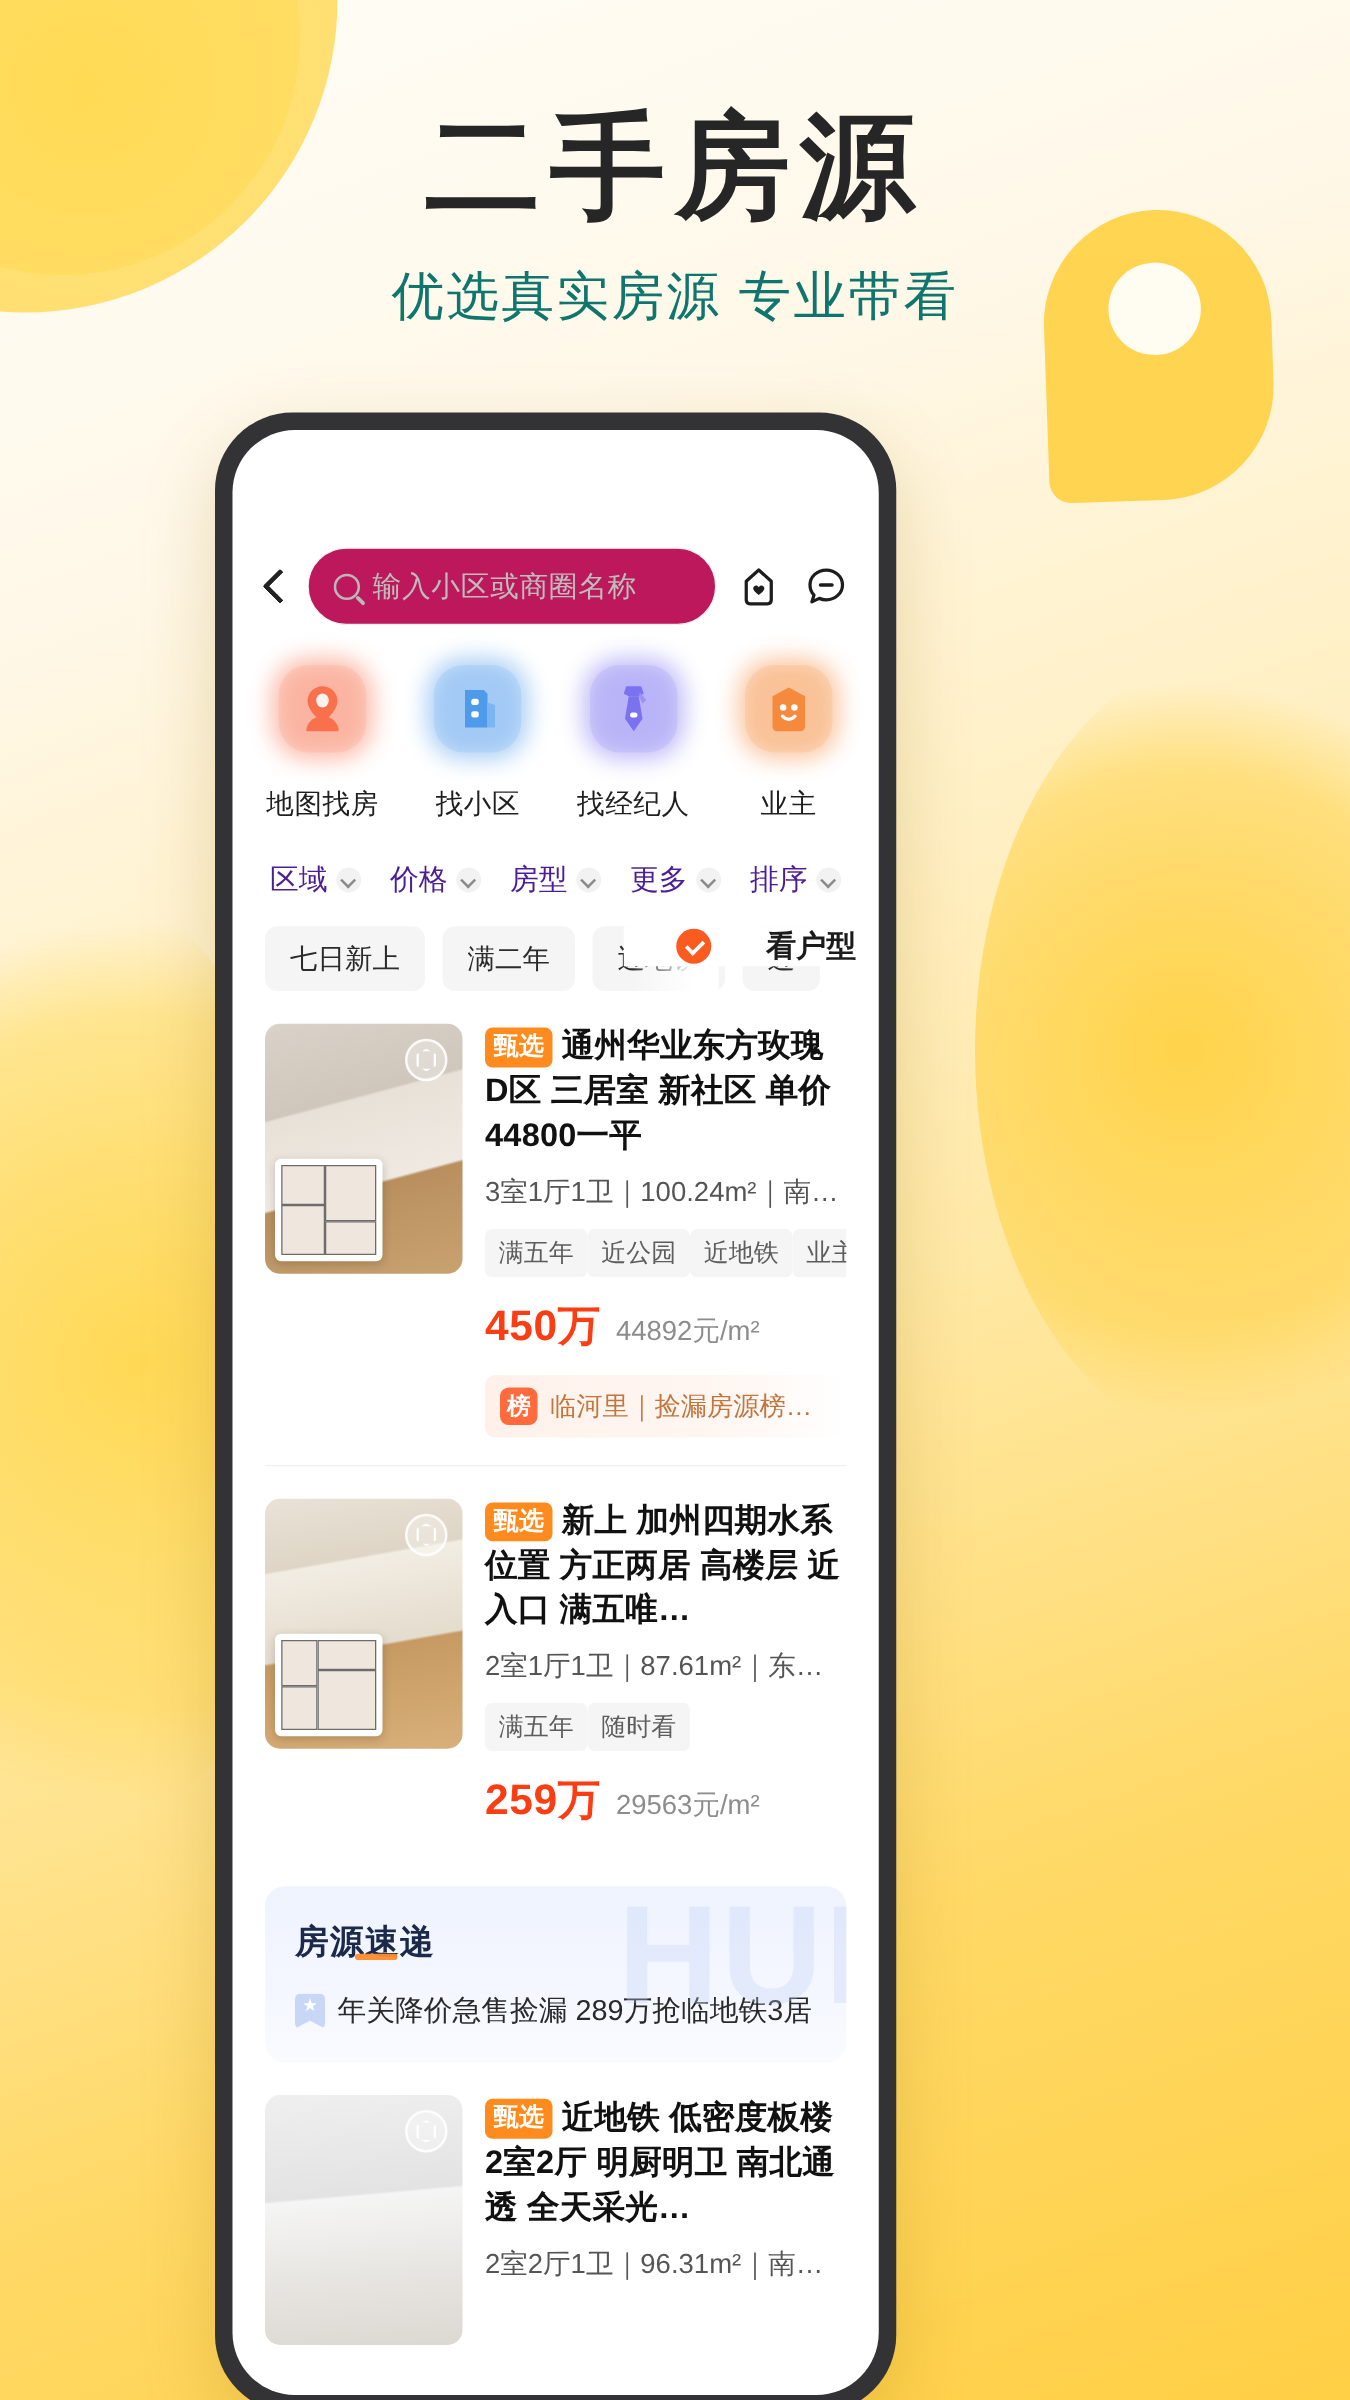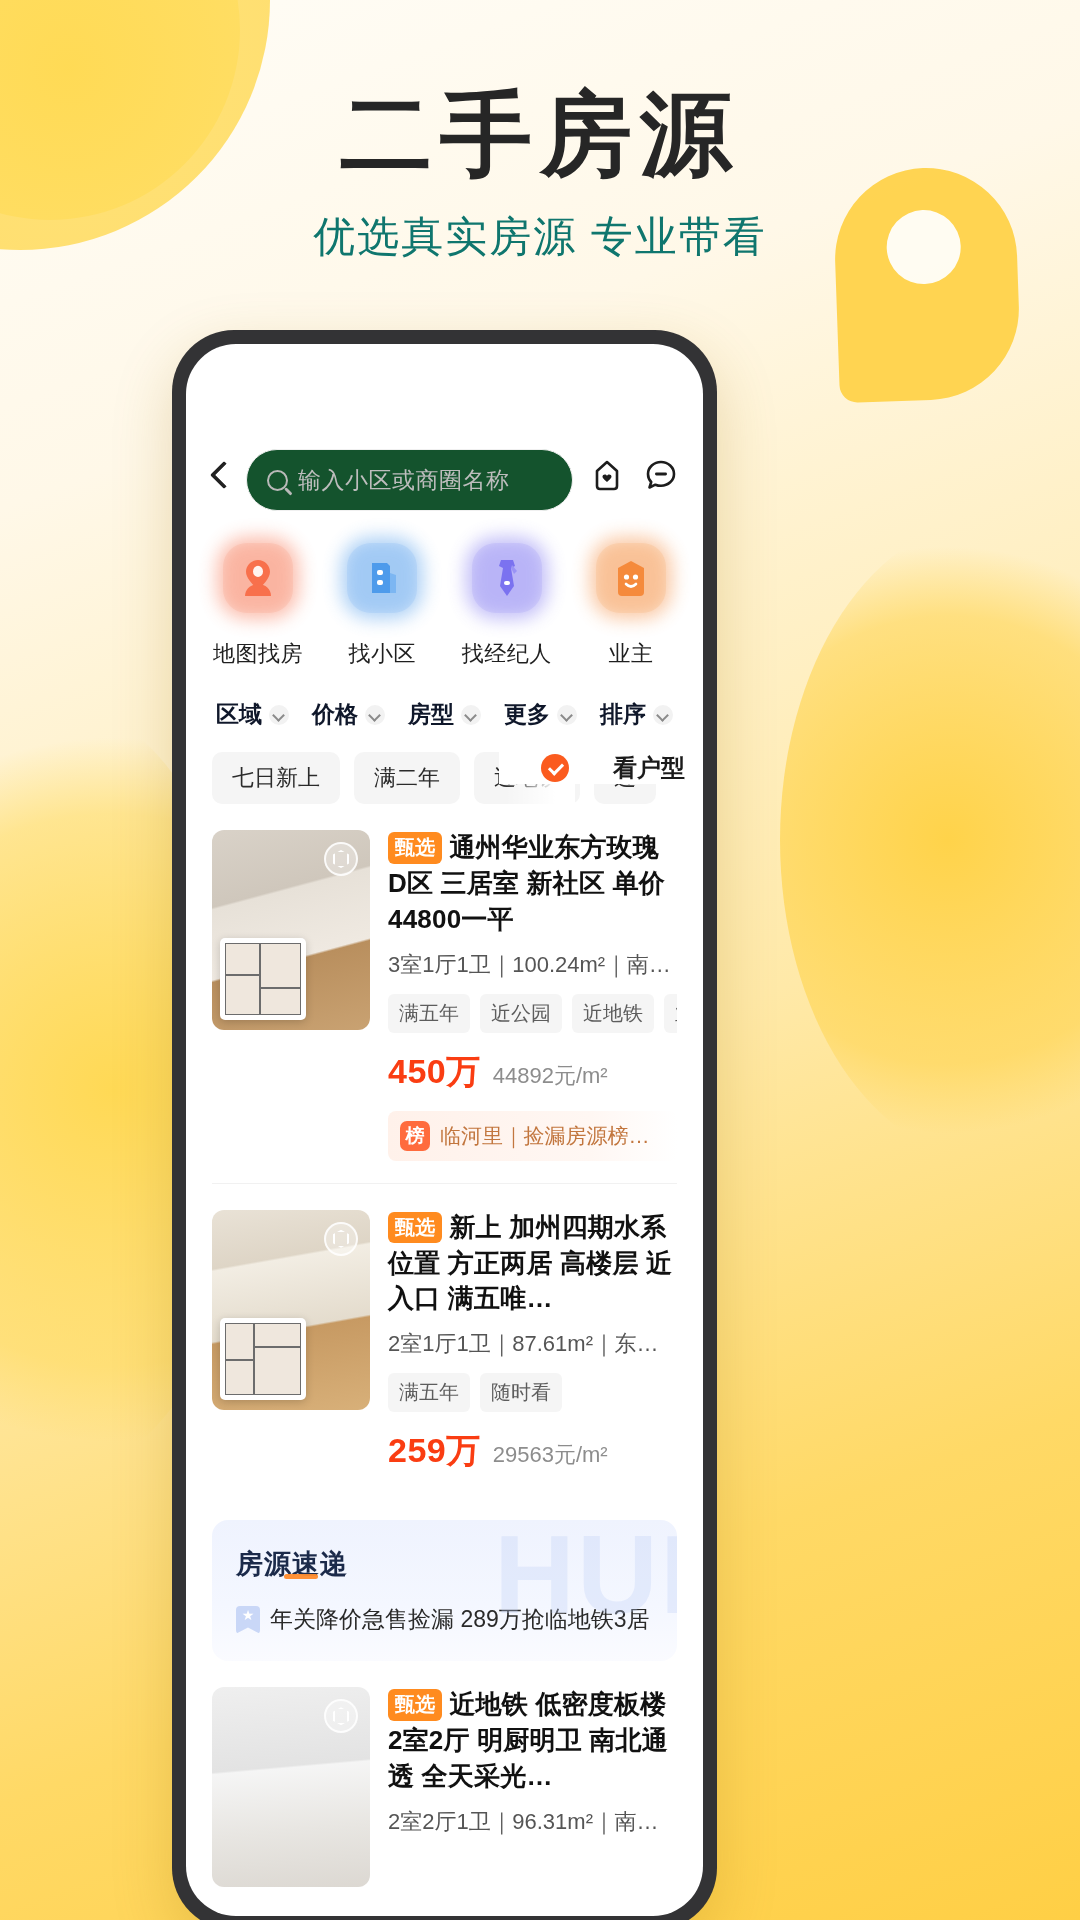--- a/index.html
+++ b/index.html
@@ -76,42 +76,42 @@
     display:flex; align-items:center; gap:14px;
     padding:94px 22px 16px 20px;
   }
   .back-ico{ width:26px; height:34px; flex:0 0 auto; position:relative; cursor:pointer;}
   .back-ico::before{
     content:""; position:absolute; left:8px; top:7px; width:16px; height:16px;
     border-left:4px solid #222; border-bottom:4px solid #222;
     transform: rotate(45deg); border-radius:2px;
   }
   .search-field{
-    flex:1 1 auto; height:62px; background:#14532d; border:1.5px solid #F0F0F0;
-    border-radius:32px; display:flex; align-items:center; padding:0 20px; gap:10px;margin-top:11px;
+    flex:1 1 auto; height:62px; background:#be185d; border:1.5px solid #F0F0F0;
+    border-radius:32px; display:flex; align-items:center; padding:0 20px; gap:10px;
   }
   .mag{ width:21px;height:21px;border:2.5px solid #B9B9B9;border-radius:50%;position:relative;flex:0 0 auto;}
   .mag::after{content:"";position:absolute;right:-7px;bottom:-4px;width:9px;height:2.5px;background:#B9B9B9;transform:rotate(45deg);border-radius:2px;}
   .search-ph{ color:#BDBDBD; font-size:23px; letter-spacing:.5px;}
   .hdr-ico{ width:40px;height:40px;flex:0 0 auto;position:relative;cursor:pointer;}
   .hdr-ico svg{ display:block; }
 
   
   .navrow{ display:flex; justify-content:space-between; padding:16px 26px 0 26px;}
   .navitem{ width:92px; text-align:center; cursor:pointer;}
   .navbadge{
     width:70px;height:70px;margin:0 auto;border-radius:24px;
     display:flex;align-items:center;justify-content:center;position:relative;
   }
   .navbadge .glow{position:absolute;inset:-6px;border-radius:30px;filter:blur(9px);opacity:.45;}
   .navlabel{ margin-top:26px;font-size:22px;color:#1f1f1f;letter-spacing:.5px;}
 
   
   .filters{ display:flex; justify-content:space-between; padding:30px 30px 0 30px;}
-  .filter{ display:flex;align-items:center;gap:7px;font-size:23px;color:#0f172a;cursor:pointer;font-weight:bold;}
+  .filter{ display:flex;align-items:center;gap:7px;font-size:23px;color:#4c1d95;cursor:pointer;}
   .caret{width:20px;height:20px;border-radius:50%;background:#F2F2F2;position:relative;}
   .caret::after{content:"";position:absolute;left:5px;top:6px;width:7px;height:7px;border-right:2px solid #8a8a8a;border-bottom:2px solid #8a8a8a;transform:rotate(45deg);}
 
   
   .chips{ display:flex; gap:14px; padding:22px 0 0 26px; align-items:center; position:relative; overflow:hidden;}
   .chip{
     background:#F5F5F5; border-radius:10px; padding:11px 20px;
     font-size:22px; color:#2b2b2b; white-space:nowrap; cursor:pointer;
   }
   .chip-cut{ position:relative; }
@@ -154,21 +154,21 @@
   .t2{background:linear-gradient(170deg,#e9e2d6 0%,#ded5c6 26%,#f2ede3 27%,#e4dccd 58%,#c79a63 59%,#d8b079 100%);}
   .t3{background:linear-gradient(175deg,#efefef 0%,#e3e3e3 40%,#f5f5f5 41%,#e8e6e2 70%,#dcd8d2 100%);}
 
   .info{flex:1 1 auto; min-width:0;}
   .title{ font-size:26px; line-height:1.38; color:#111; font-weight:700; letter-spacing:.2px;}
   .badge-zx{
     display:inline-block; background:#FF8B1F; color:#fff; font-size:20px; font-weight:700;
     border-radius:6px; padding:2px 7px; margin-right:7px; vertical-align:2px;
   }
   .meta{ margin-top:12px; font-size:22px; color:#555; white-space:nowrap; overflow:hidden; text-overflow:ellipsis;}
-  .tags{ margin-top:14px; display:flex; gap:10px; flex-wrap:nowrap; overflow:hidden;}
+  .tags{ margin-top:14px; display:flex; flex-wrap:nowrap; overflow:hidden;}
   .tag{ background:#F5F5F5; color:#5d5d5d; font-size:20px; border-radius:6px; padding:6px 11px; white-space:nowrap;}
   .priceline{ margin-top:16px; display:flex; align-items:baseline; gap:12px;}
   .price{ font-size:34px; font-weight:900; color:#FA3D12; letter-spacing:.5px;}
   .unit{ font-size:22px; color:#8d8d8d;}
   .rank{
     margin-top:16px; background:linear-gradient(90deg,#FFF1EA 0%, #FFF7F3 70%, #FFFFFF 100%);
     border-radius:8px; padding:10px 12px; display:flex; align-items:center; gap:10px;
   }
   .rank-ico{
     width:30px;height:30px;border-radius:7px;background:#FF6B3D;color:#fff;font-size:19px;

